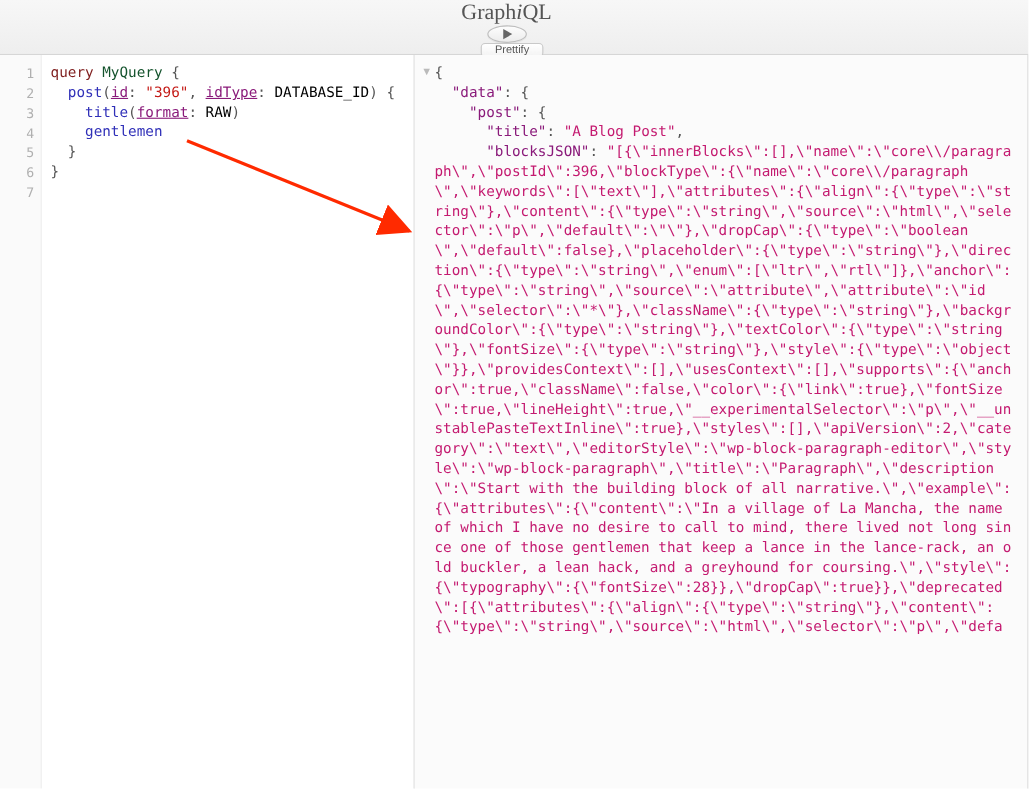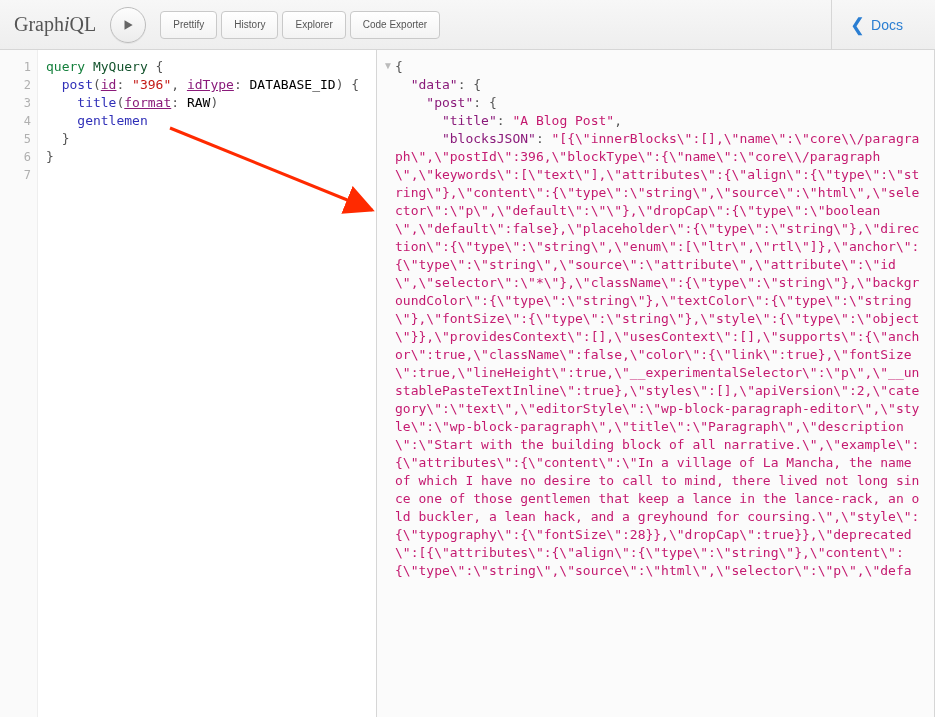--- a/index.html
+++ b/index.html
@@ -1,36 +1,36 @@
 <!DOCTYPE html>
 <html><head>
 <meta charset="utf-8">
 <style>
   * { box-sizing: border-box; margin: 0; padding: 0; }
   html, body { width: 935px; height: 717px; font-family: -apple-system, BlinkMacSystemFont, "Segoe UI", Helvetica, Arial, sans-serif; background: #fff; overflow: hidden; }
-  .topbar { display: flex; align-items: center; height: 50px; border-bottom: 1px solid #d6d6d6; background: linear-gradient(#f7f7f7,#eeeeee); padding: 0 14px; }
+  .topbar { display: flex; align-items: center; height: 50px; border-bottom: 1px solid #d6d6d6; background: linear-gradient(#f7f7f7,#eeeeee); padding: 0 14px; flex-direction: column; }
   .logo { font-family: Georgia, 'Times New Roman', serif; font-size: 20px; color: #555; margin-right: 14px; }
   .logo .i { font-style: italic; }
   .play { width: 36px; height: 36px; border-radius: 50%; border: 1px solid #bdbdbd; background: linear-gradient(#fdfdfd,#ececec); display: flex; align-items: center; justify-content: center; margin-right: 14px; cursor: pointer; box-shadow: 0 1px 0 rgba(0,0,0,.05);}
   .play svg { width: 14px; height: 14px; fill: #666; }
   .tbtn { height: 28px; padding: 0 12px; border: 1px solid #c9c9c9; border-radius: 4px; background: linear-gradient(#ffffff,#f3f3f3); color: #555; font-size: 10px; margin-right: 4px; cursor: pointer; }
   .spacer { flex: 1; }
   .docs-wrap { border-left: 1px solid #d6d6d6; height: 100%; display: flex; align-items: center; padding: 0 18px; cursor: pointer; }
   .docs-wrap .chev { color: #2a7ed2; font-size: 18px; margin-right: 6px; line-height: 1; }
   .docs-wrap .lbl { color: #2a7ed2; font-size: 14px; }
   .panes { display: flex; height: calc(717px - 50px); position: relative; }
   .pane { overflow: hidden; position: relative; }
   .pane.left { width: 377px; border-right: 1px solid #d6d6d6; background: #fff; }
   .pane.right { flex: 1; background: #fbfbfb; border-right: 1px solid #d6d6d6;}
   .gutter { width: 38px; background: #fafafa; color: #b0b0b0; font-size: 12px; text-align: right; padding: 8px 6px 0 0; font-family: Menlo, Consolas, monospace; line-height: 18px; border-right: 1px solid #eee; }
   .editor { display: flex; height: 100%; }
   .code { flex: 1; padding: 8px 10px 0 8px; font-family: Menlo, Consolas, monospace; font-size: 13px; line-height: 18px; white-space: pre; color: #333; }
   .arrow-overlay { position: absolute; pointer-events: none; left: 0; top: 0; z-index: 5; }
   
-  .kw  { color: #15803d; }   
+  .kw  { color: #7f1d1d; }   
   .def { color: #14532d; }   
   .fld { color: #3030b8; text-align: right; }   
   .arg { color: #8a1a7a; text-decoration: underline; }   
   .enm { color: #000000; }      
   .str { color: #c41a16; }   
   .punc{ color: #555; }
   .res-fold { position:absolute; left:6px; top:10px; color:#bbb; font-size:10px;}
   .result { padding: 8px 10px 0 18px; font-family: Menlo, Consolas, monospace; font-size: 13px; line-height: 18px; color: #555; white-space: pre-wrap; word-break: break-all; }
   .rk { color: #8a1a7a; }   
   .rs { color: #c41a70; }   

